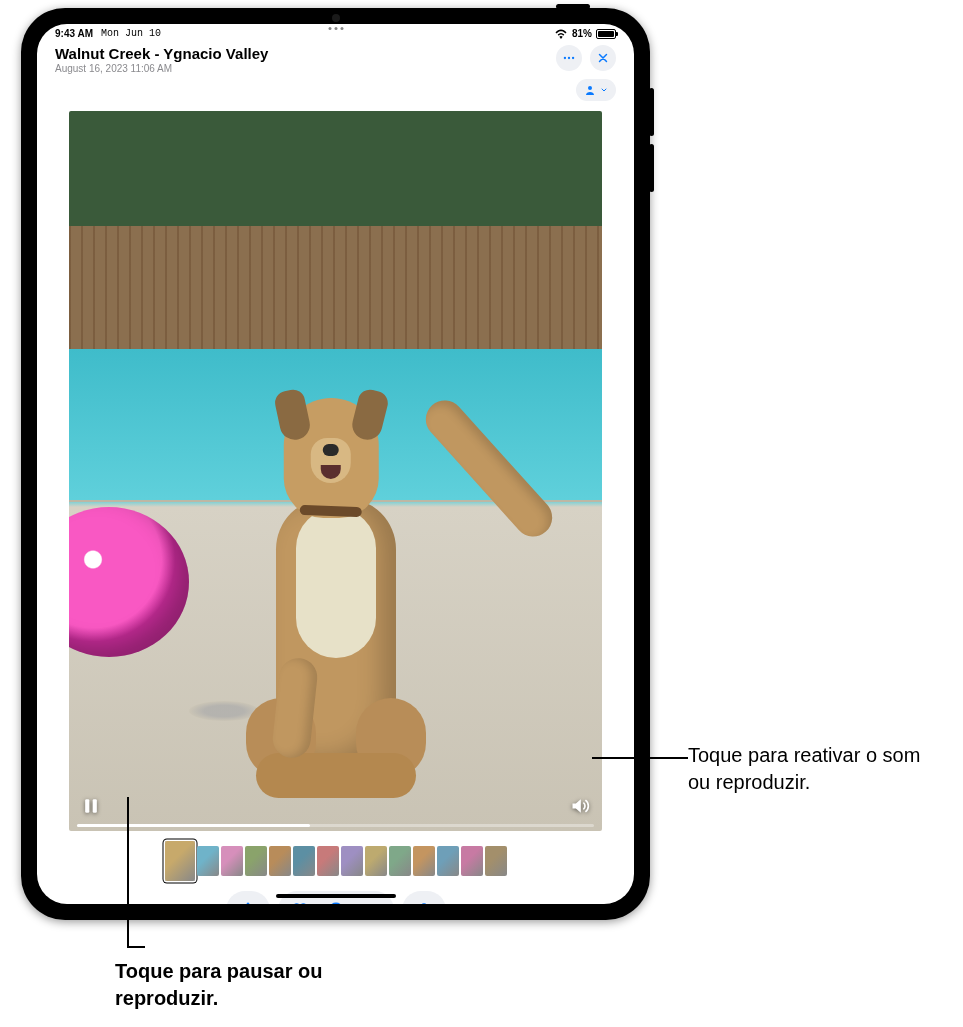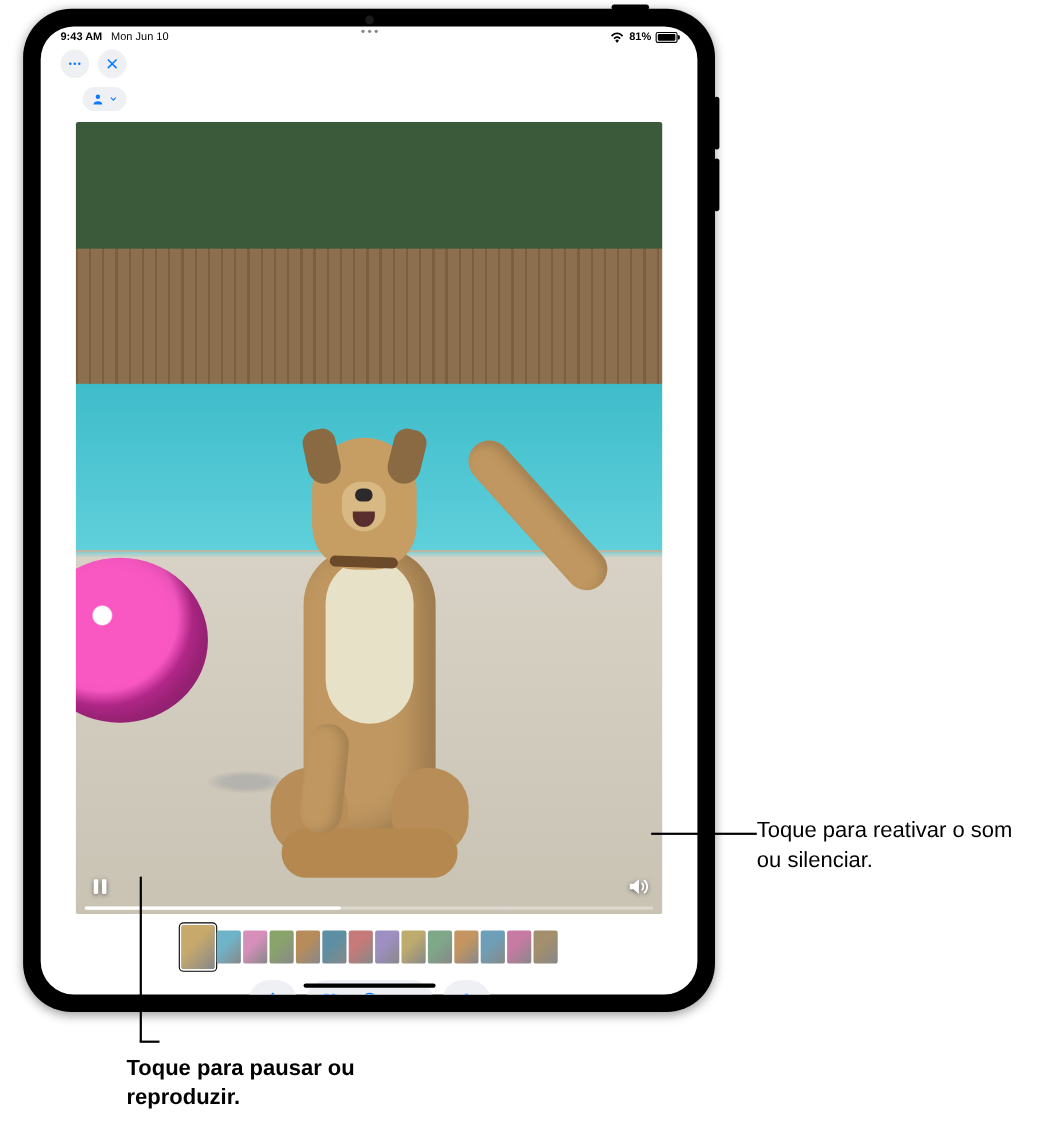--- a/index.html
+++ b/index.html
@@ -49,21 +49,21 @@
     display: flex;
     justify-content: space-between;
     align-items: center;
     font-size: 10px;
     font-weight: 600;
     color: #000;
     padding: 4px 18px 0 18px;
     height: 20px;
   }
   .status-left { display: flex; gap: 8px; }
-  .status-left .date { font-weight: 400; }
+  .status-left .date { font-weight: 400; font-family: Liberation Mono, monospace; }
   .status-right { display: flex; align-items: center; gap: 4px; font-size: 10px; }
   .battery-icon { width: 20px; height: 10px; border: 1px solid #000; border-radius: 2px; position: relative; }
   .battery-icon::after { content: ""; position: absolute; right: -3px; top: 2px; width: 2px; height: 4px; background: #000; border-radius: 0 1px 1px 0; }
   .battery-fill { position: absolute; left: 1px; top: 1px; bottom: 1px; right: 1px; background: #000; border-radius: 1px; }
   .dots3 {
     position: absolute;
     top: 3px; left: 50%; transform: translateX(-50%);
     display: flex; gap: 3px;
   }
   .dots3 span { width: 3px; height: 3px; border-radius: 50%; background: #888; }
@@ -248,20 +248,24 @@
             <path fill="#000" d="M12 18l-3-4c1-1 2-1.5 3-1.5s2 .5 3 1.5l-3 4zm-6-8C8 8 10 7 12 7s4 1 6 3l-2 2c-1-1-2.5-2-4-2s-3 1-4 2l-2-2zm-4-4C5 3 8 1 12 1s7 2 10 5l-2 2C17 5 15 4 12 4S7 5 4 8L2 6z"></path>
           </svg>
         <span>81%</span>
         <div class="battery-icon">
             <div class="battery-fill"></div>
           </div>
       </div>
     </div>
 
     <div class="header">
+      <div class="header-left">
+        <div class="title">Walnut Creek - Ygnacio Valley</div>
+        <div class="subtitle">August 16, 2023  11:06 AM</div>
+      </div>
       <div class="header-right">
         <div class="header-right-row">
           <div class="pill-btn">
             <svg viewBox="0 0 24 24">
                 <circle cx="5" cy="12" r="2" fill="currentColor"></circle>
                 <circle cx="12" cy="12" r="2" fill="currentColor"></circle>
                 <circle cx="19" cy="12" r="2" fill="currentColor"></circle>
               </svg>
           </div>
           <div class="pill-btn">
@@ -383,17 +387,17 @@
           </div>
         </div>
       </div>
     </div>
 
     <div class="home-indicator"></div>
   </div>
 </div>
 
 <div class="callout-line line-r1"></div>
-<div class="callout right">Toque para reativar o som ou silenciar.</div>
+<div class="callout right">Toque para reativar o som ou reproduzir.</div>
 
 <div class="callout-line line-b-vert"></div>
 <div class="callout-line line-b-horiz"></div>
 <div class="callout bottom">Toque para pausar ou reproduzir.</div>
 
 </body></html>

